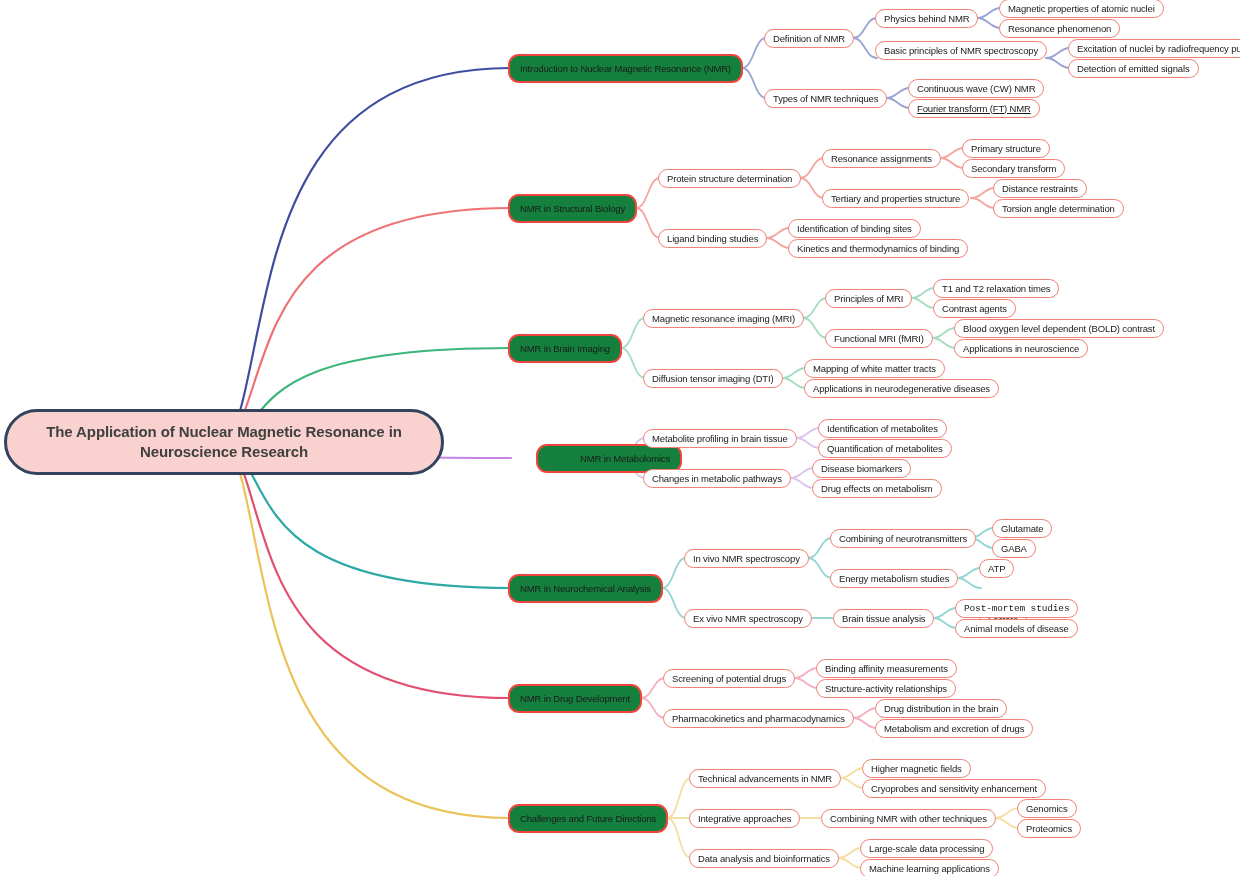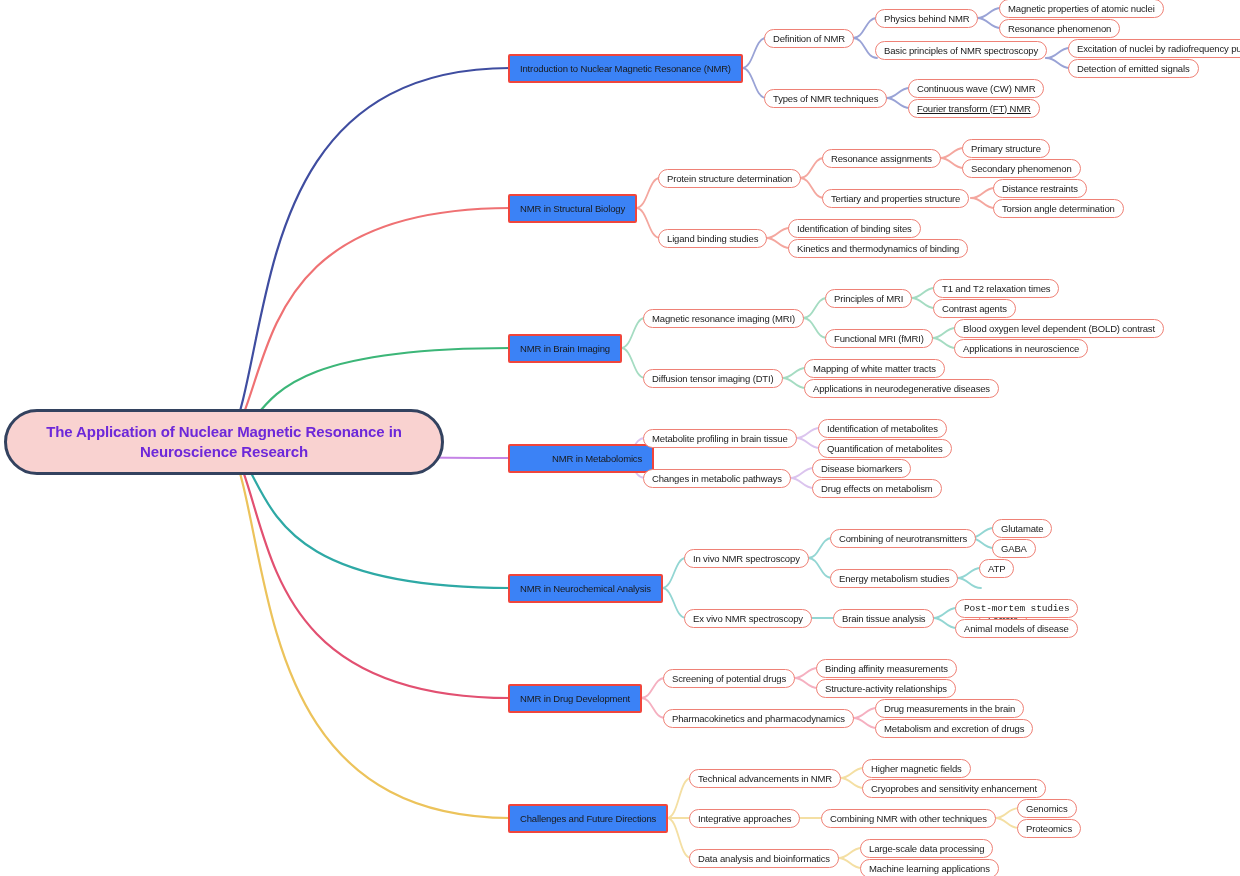--- a/index.html
+++ b/index.html
@@ -12,42 +12,42 @@
   #canvas { position: relative; width: 1240px; height: 876px; }
   #links { position: absolute; left: 0; top: 0; z-index: 0; }
   .root {
     position: absolute; left: 4px; top: 409px; width: 440px;
     box-sizing: border-box;
     background: #f9d2d0;
     border: 3px solid #33425f;
     border-radius: 33px;
     padding: 10px 8px;
     text-align: center;
-    font-size: 15px; font-weight: 700; color: #6d28d9;
+    font-size: 15px; font-weight: 700; color: #404040;
     line-height: 20px;
     z-index: 3;
     letter-spacing: -0.1px;
   }
   .node {
     position: absolute;
     box-sizing: border-box;
     background: #ffffff;
     border: 1.5px solid #ef8176;
     border-radius: 10px;
     padding: 2px 8px;
     font-size: 9.5px; line-height: 13px;
     letter-spacing: -0.15px;
     color: #1a1a1a;
     white-space: nowrap;
     z-index: 2;
   }
   .lvl1 {
-    background: #3b82f6;
+    background: #15803d;
     border: 2px solid #f0453c;
-    border-radius: 2px;
+    border-radius: 11px;
     padding: 6px 10px;
   }
 </style>
 </head>
 <body>
 
 <div id="canvas">
   <svg id="links" width="1240" height="876">
       <path d="M 230 442 C 275 329.8, 252 68, 511 68" stroke="#3f4da0" stroke-width="2.2" fill="none" stroke-linecap="round"></path>
       <path d="M 742 68 C 754 68, 754 38, 766 38" stroke="#9aa3d6" stroke-width="1.8" fill="none" stroke-linecap="round"></path>
@@ -132,39 +132,39 @@
     <div class="node" style="left: 875px; top: 41px;">Basic principles of NMR spectroscopy</div>
     <div class="node" style="left: 1068px; top: 38.5px;">Excitation of nuclei by radiofrequency pulses</div>
     <div class="node" style="left: 1068px; top: 58.5px;">Detection of emitted signals</div>
     <div class="node" style="left: 764px; top: 88.5px;">Types of NMR techniques</div>
     <div class="node" style="left: 908px; top: 78.5px;">Continuous wave (CW) NMR</div>
     <div class="node" style="left: 908px; top: 98.5px; text-decoration: underline;">Fourier transform (FT) NMR</div>
     <div class="node lvl1" style="left: 508px; top: 193.5px;">NMR in Structural Biology</div>
     <div class="node" style="left: 658px; top: 168.5px;">Protein structure determination</div>
     <div class="node" style="left: 822px; top: 148.5px;">Resonance assignments</div>
     <div class="node" style="left: 962px; top: 138.5px;">Primary structure</div>
-    <div class="node" style="left: 962px; top: 158.5px;">Secondary phenomenon</div>
+    <div class="node" style="left: 962px; top: 158.5px;">Secondary transform</div>
     <div class="node" style="left: 822px; top: 188.5px;">Tertiary and properties structure</div>
     <div class="node" style="left: 993px; top: 178.5px;">Distance restraints</div>
     <div class="node" style="left: 993px; top: 198.5px;">Torsion angle determination</div>
     <div class="node" style="left: 658px; top: 228.5px;">Ligand binding studies</div>
     <div class="node" style="left: 788px; top: 218.5px;">Identification of binding sites</div>
     <div class="node" style="left: 788px; top: 238.5px;">Kinetics and thermodynamics of binding</div>
     <div class="node lvl1" style="left: 508px; top: 333.5px;">NMR in Brain Imaging</div>
     <div class="node" style="left: 643px; top: 308.5px;">Magnetic resonance imaging (MRI)</div>
     <div class="node" style="left: 825px; top: 288.5px;">Principles of MRI</div>
     <div class="node" style="left: 933px; top: 278.5px;">T1 and T2 relaxation times</div>
     <div class="node" style="left: 933px; top: 298.5px;">Contrast agents</div>
     <div class="node" style="left: 825px; top: 328.5px;">Functional MRI (fMRI)</div>
     <div class="node" style="left: 954px; top: 318.5px;">Blood oxygen level dependent (BOLD) contrast</div>
     <div class="node" style="left: 954px; top: 338.5px;">Applications in neuroscience</div>
     <div class="node" style="left: 643px; top: 368.5px; text-align: center;">Diffusion tensor imaging (DTI)</div>
     <div class="node" style="left: 804px; top: 358.5px;">Mapping of white matter tracts</div>
     <div class="node" style="left: 804px; top: 378.5px;">Applications in neurodegenerative diseases</div>
-    <div class="node lvl1" style="left: 508px; top: 443.5px; padding-left: 42px;">NMR in Metabolomics</div>
+    <div class="node lvl1" style="left: 536px; top: 443.5px; padding-left: 42px;">NMR in Metabolomics</div>
     <div class="node" style="left: 643px; top: 428.5px;">Metabolite profiling in brain tissue</div>
     <div class="node" style="left: 818px; top: 418.5px;">Identification of metabolites</div>
     <div class="node" style="left: 818px; top: 438.5px;">Quantification of metabolites</div>
     <div class="node" style="left: 643px; top: 468.5px;">Changes in metabolic pathways</div>
     <div class="node" style="left: 812px; top: 458.5px;">Disease biomarkers</div>
     <div class="node" style="left: 812px; top: 478.5px;">Drug effects on metabolism</div>
     <div class="node lvl1" style="left: 508px; top: 573.5px;">NMR in Neurochemical Analysis</div>
     <div class="node" style="left: 684px; top: 548.5px;">In vivo NMR spectroscopy</div>
     <div class="node" style="left: 830px; top: 528.5px;">Combining of neurotransmitters</div>
     <div class="node" style="left: 992px; top: 518.5px;">Glutamate</div>
@@ -174,21 +174,21 @@
     <div class="node" style="left: 979px; top: 578.5px; margin-top: 31px;">Lactate</div>
     <div class="node" style="left: 684px; top: 608.5px;">Ex vivo NMR spectroscopy</div>
     <div class="node" style="left: 833px; top: 608.5px;">Brain tissue analysis</div>
     <div class="node" style="left: 955px; top: 598.5px; font-family: Liberation Mono, monospace;">Post-mortem studies</div>
     <div class="node" style="left: 955px; top: 618.5px;">Animal models of disease</div>
     <div class="node lvl1" style="left: 508px; top: 683.5px;">NMR in Drug Development</div>
     <div class="node" style="left: 663px; top: 668.5px;">Screening of potential drugs</div>
     <div class="node" style="left: 816px; top: 658.5px;">Binding affinity measurements</div>
     <div class="node" style="left: 816px; top: 678.5px;">Structure-activity relationships</div>
     <div class="node" style="left: 663px; top: 708.5px;">Pharmacokinetics and pharmacodynamics</div>
-    <div class="node" style="left: 875px; top: 698.5px;">Drug measurements in the brain</div>
+    <div class="node" style="left: 875px; top: 698.5px;">Drug distribution in the brain</div>
     <div class="node" style="left: 875px; top: 718.5px;">Metabolism and excretion of drugs</div>
     <div class="node lvl1" style="left: 508px; top: 803.5px;">Challenges and Future Directions</div>
     <div class="node" style="left: 689px; top: 768.5px;">Technical advancements in NMR</div>
     <div class="node" style="left: 862px; top: 758.5px;">Higher magnetic fields</div>
     <div class="node" style="left: 862px; top: 778.5px;">Cryoprobes and sensitivity enhancement</div>
     <div class="node" style="left: 689px; top: 808.5px;">Integrative approaches</div>
     <div class="node" style="left: 821px; top: 808.5px;">Combining NMR with other techniques</div>
     <div class="node" style="left: 1017px; top: 798.5px;">Genomics</div>
     <div class="node" style="left: 1017px; top: 818.5px;">Proteomics</div>
     <div class="node" style="left: 689px; top: 848.5px;">Data analysis and bioinformatics</div>

